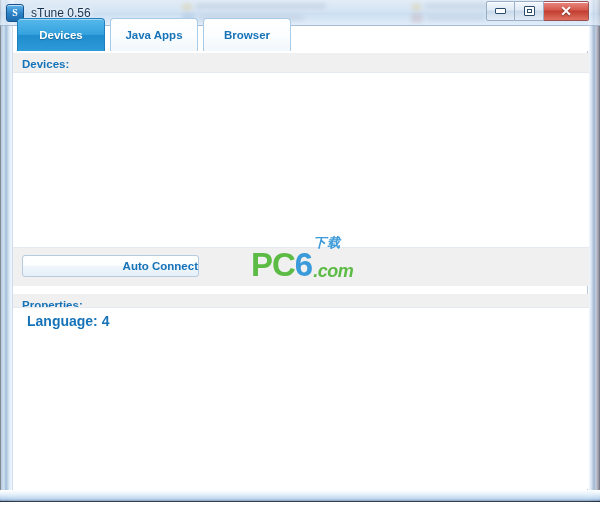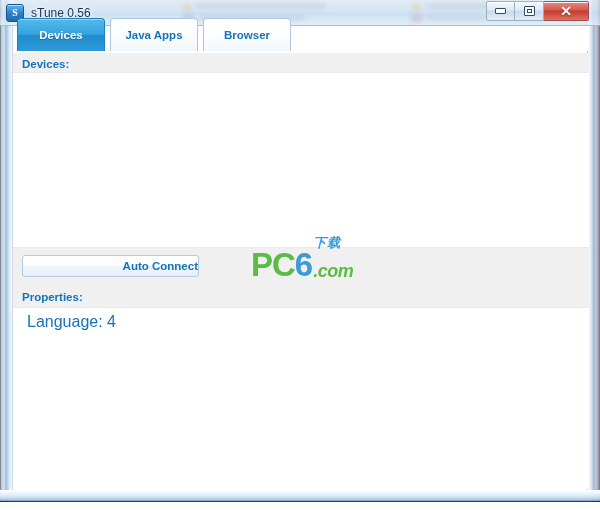--- a/index.html
+++ b/index.html
@@ -227,21 +227,21 @@
     background: #f0f0f0;
     box-sizing: border-box;
     display: flex;
     align-items: center;
     padding-left: 9px;
     font-size: 11.5px;
     font-weight: bold;
     color: #1673b8;
   }
   #devices-header { top: 27px; height: 21px; }
-  #properties-header { top: 260px; height: 21px; }
+  #properties-header { top: 268px; height: 21px; }
 
   #devices-list {
     position: absolute;
     left: 0; top: 46px;
     width: 576px; height: 176px;
     background: #ffffff;
     box-sizing: border-box;
     border: 1px solid #e4eaf0;
     border-left: none; border-right: none;
   }
@@ -272,22 +272,22 @@
 
   #properties-list {
     position: absolute;
     left: 0; top: 281px;
     width: 576px; height: 182px;
     background: #ffffff;
     box-sizing: border-box;
     border-top: 1px solid #e4eaf0;
   }
   .property-item {
-    font-size: 16px;
-    font-weight: normal;
+    font-size: 14px;
+    font-weight: bold;
     color: #1673b8;
     padding: 5px 1px 0 14px;
   }
 
   
   #pc6-watermark {
     position: absolute;
     left: 251px; top: 236px;
     display: flex;
     align-items: flex-end;

